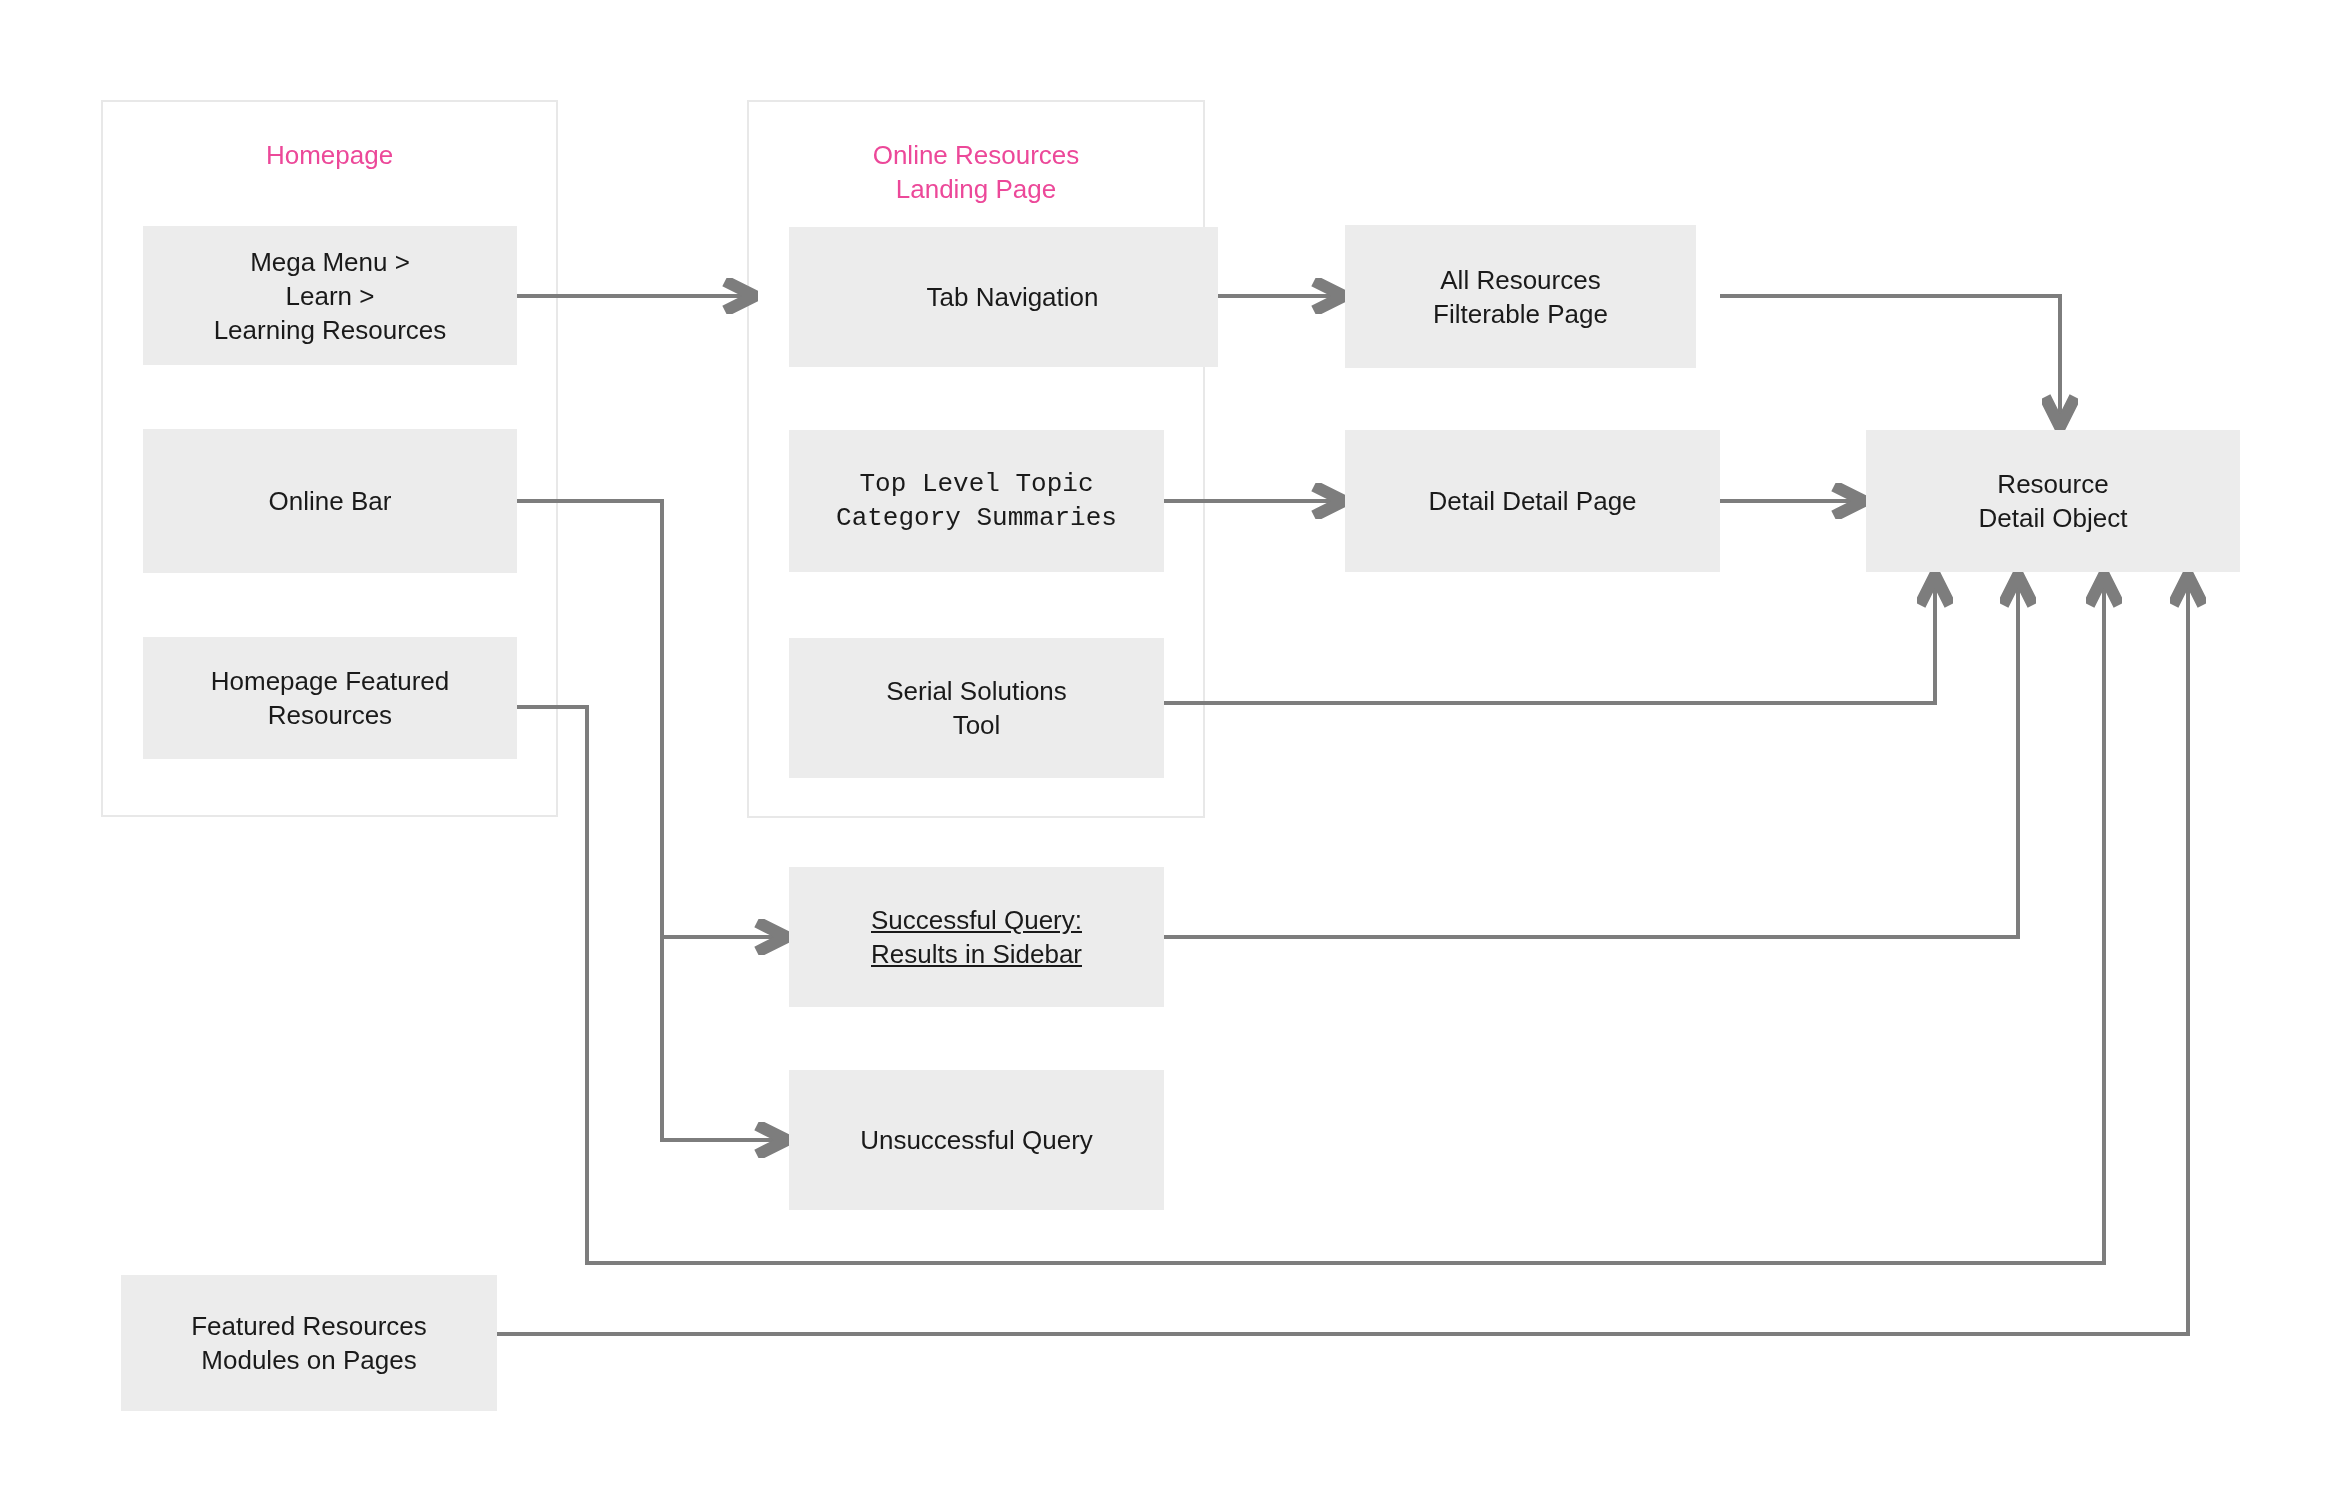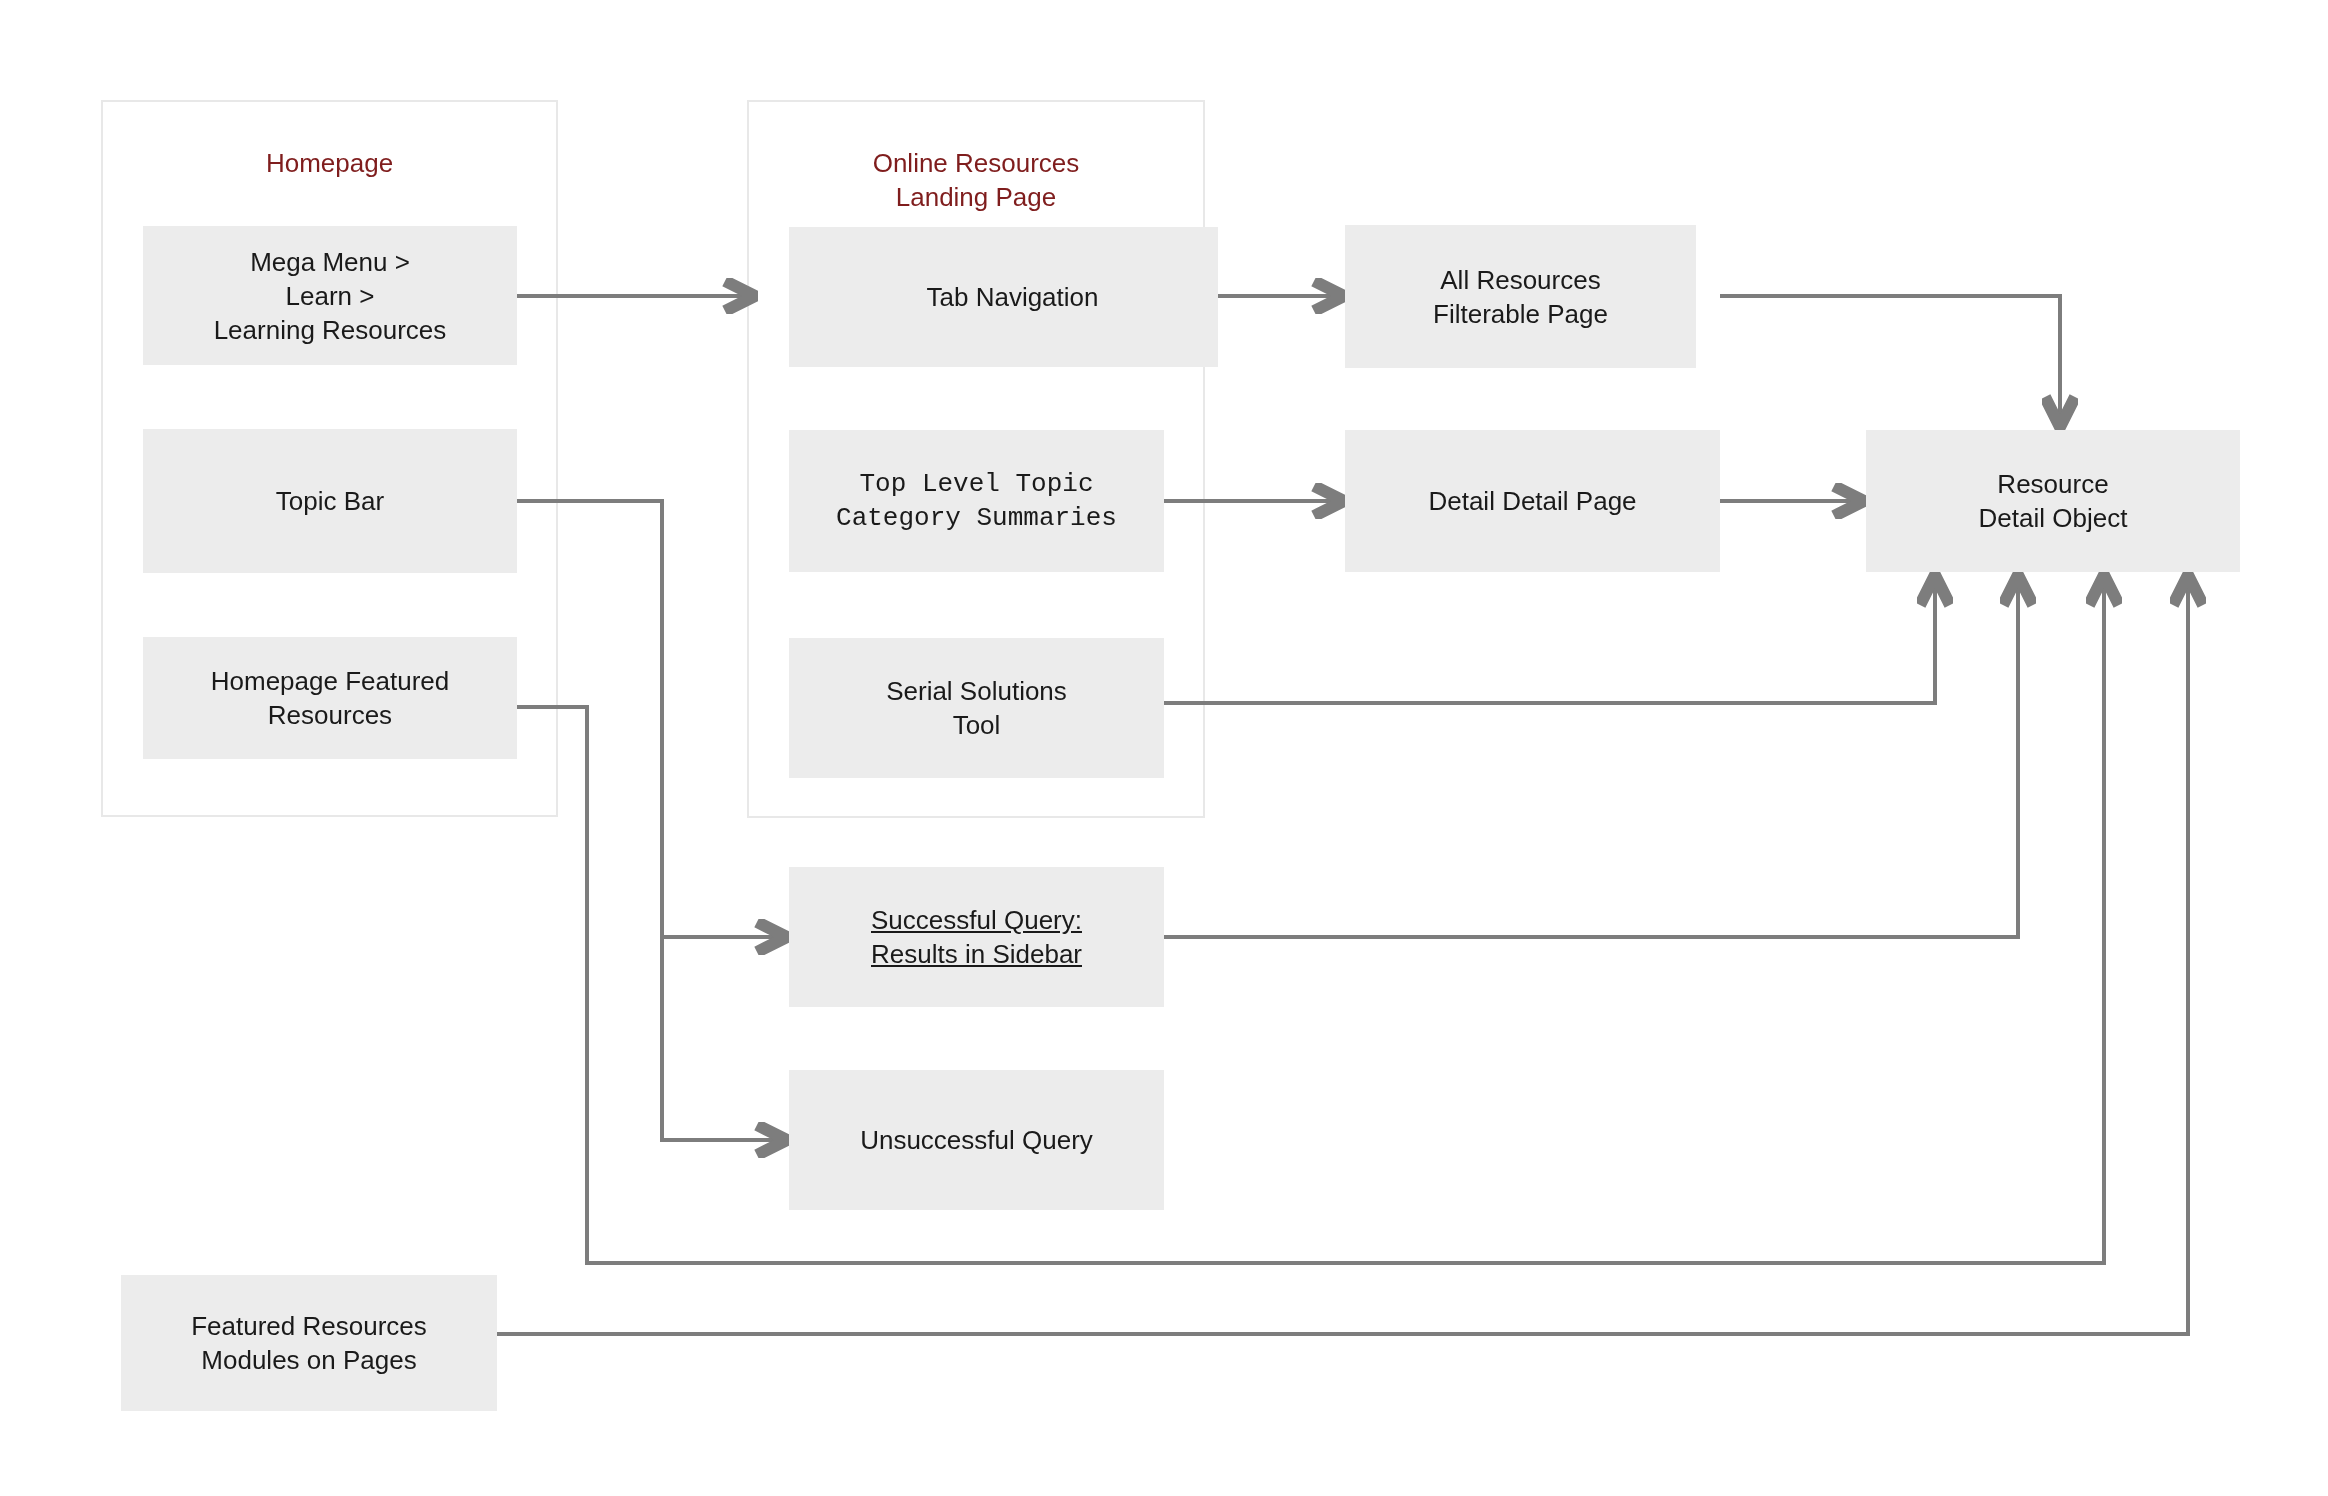--- a/index.html
+++ b/index.html
@@ -21,24 +21,23 @@
     background: transparent;
     box-sizing: border-box;
   }
   .container-title {
     position: absolute;
     left: 0;
     right: 0;
     text-align: center;
     font-size: 26px;
     line-height: 34px;
-    color: #7f1d1d;
+    color: #ec4899;
     font-family: "Liberation Sans", sans-serif;
     white-space: pre-line;
-    margin-top: 8px;
   }
   .node {
     position: absolute;
     background: #ececec;
     display: flex;
     align-items: center;
     justify-content: center;
     text-align: center;
     font-size: 26px;
     line-height: 34px;
@@ -100,21 +99,21 @@
 
     <path d="M 517 707 L 587 707 L 587 1263 L 2104 1263 L 2104 578" marker-end="url(#arrow)"></path>
 
     <path d="M 497 1334 L 2188 1334 L 2188 578" marker-end="url(#arrow)"></path>
   </svg>
 
   <div class="node" style="left:143px; top:226px; width:374px; height:139px;">Mega Menu &gt;
 Learn &gt;
 Learning Resources</div>
 
-  <div class="node" style="left:143px; top:429px; width:374px; height:144px;">Topic Bar</div>
+  <div class="node" style="left:143px; top:429px; width:374px; height:144px;">Online Bar</div>
 
   <div class="node" style="left:143px; top:637px; width:374px; height:122px;text-align:center;">Homepage Featured
 Resources</div>
 
   <div class="node" style="left:789px; top:227px; width:429px; height:140px;padding-left:28px;">Tab Navigation</div>
 
   <div class="node" style="left:789px; top:430px; width:375px; height:142px;font-family:Liberation Mono, monospace;">Top Level Topic
 Category Summaries</div>
 
   <div class="node" style="left:789px; top:638px; width:375px; height:140px;">Serial Solutions

